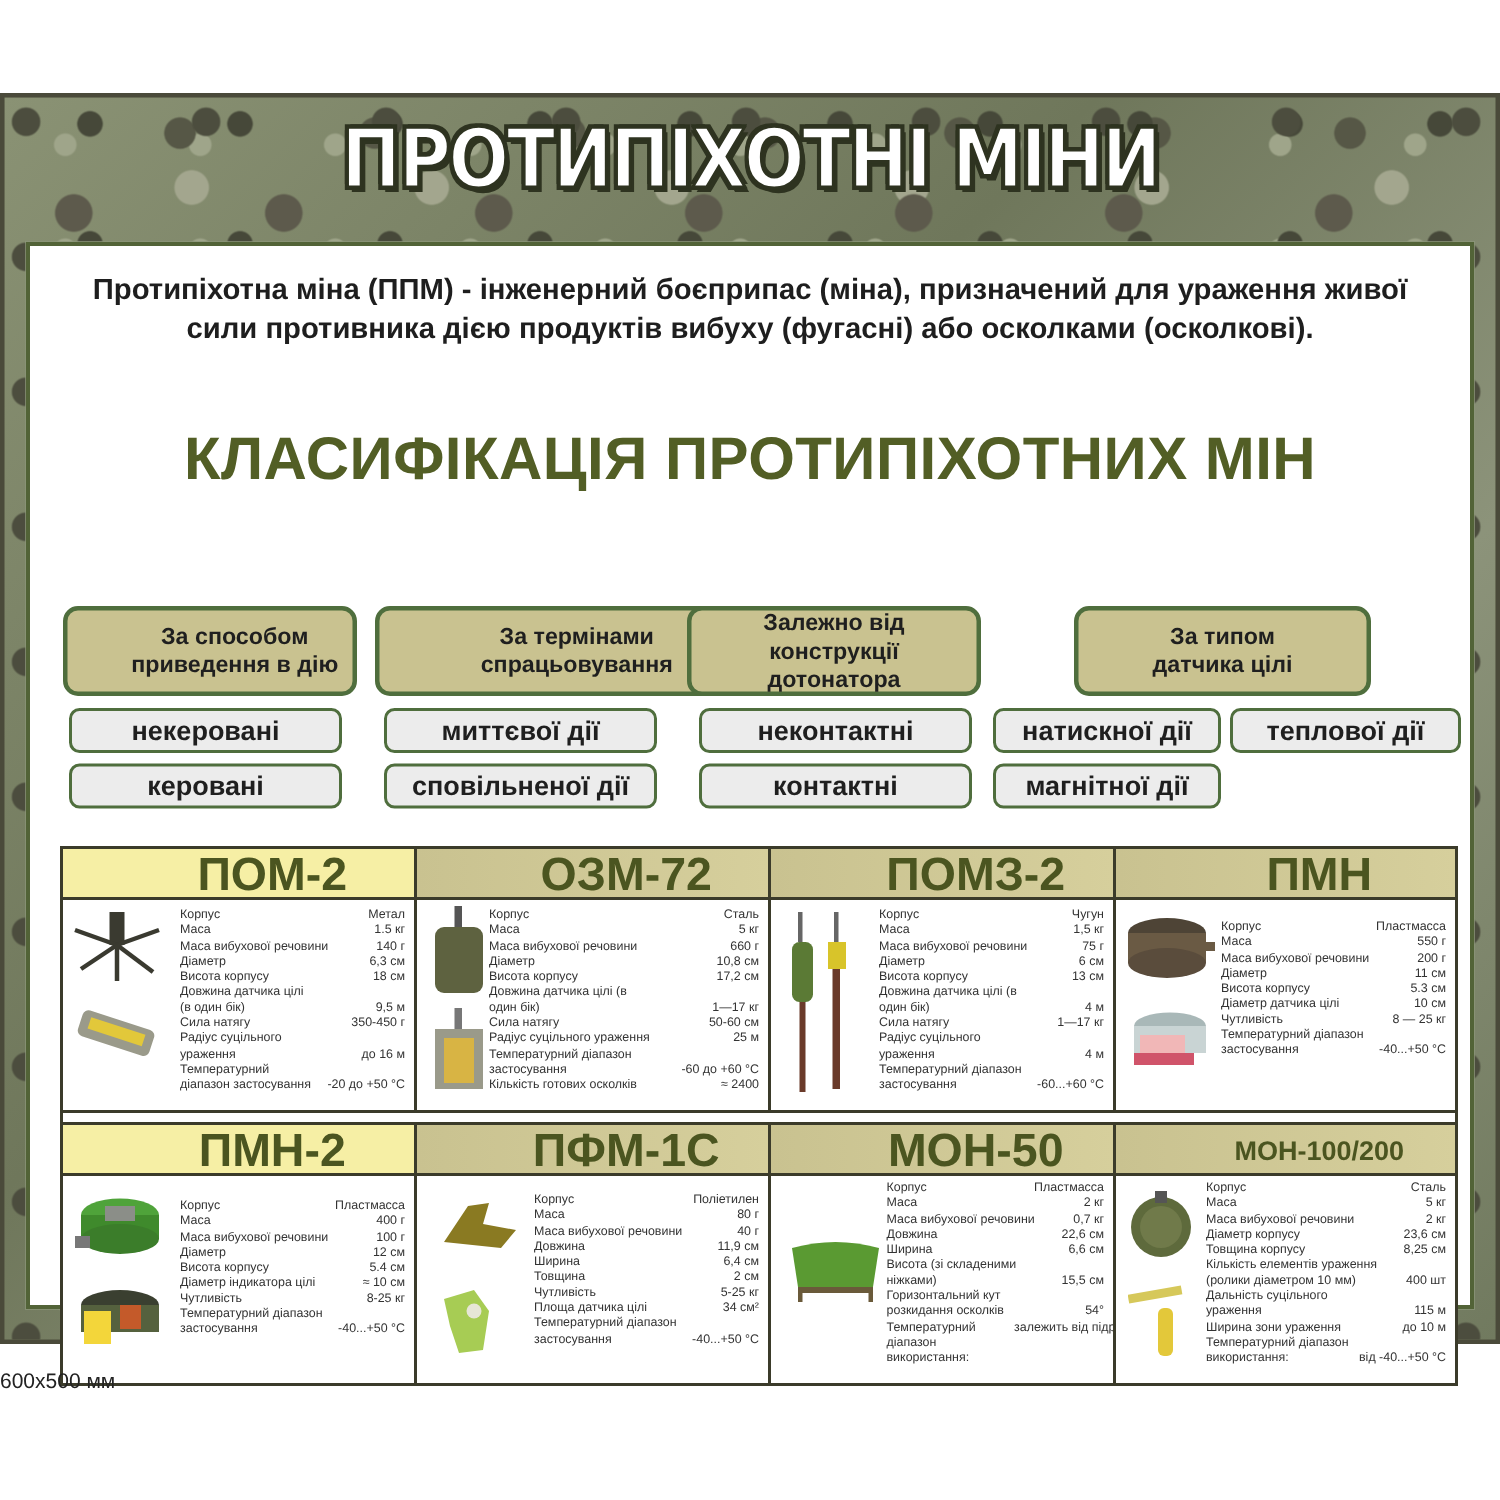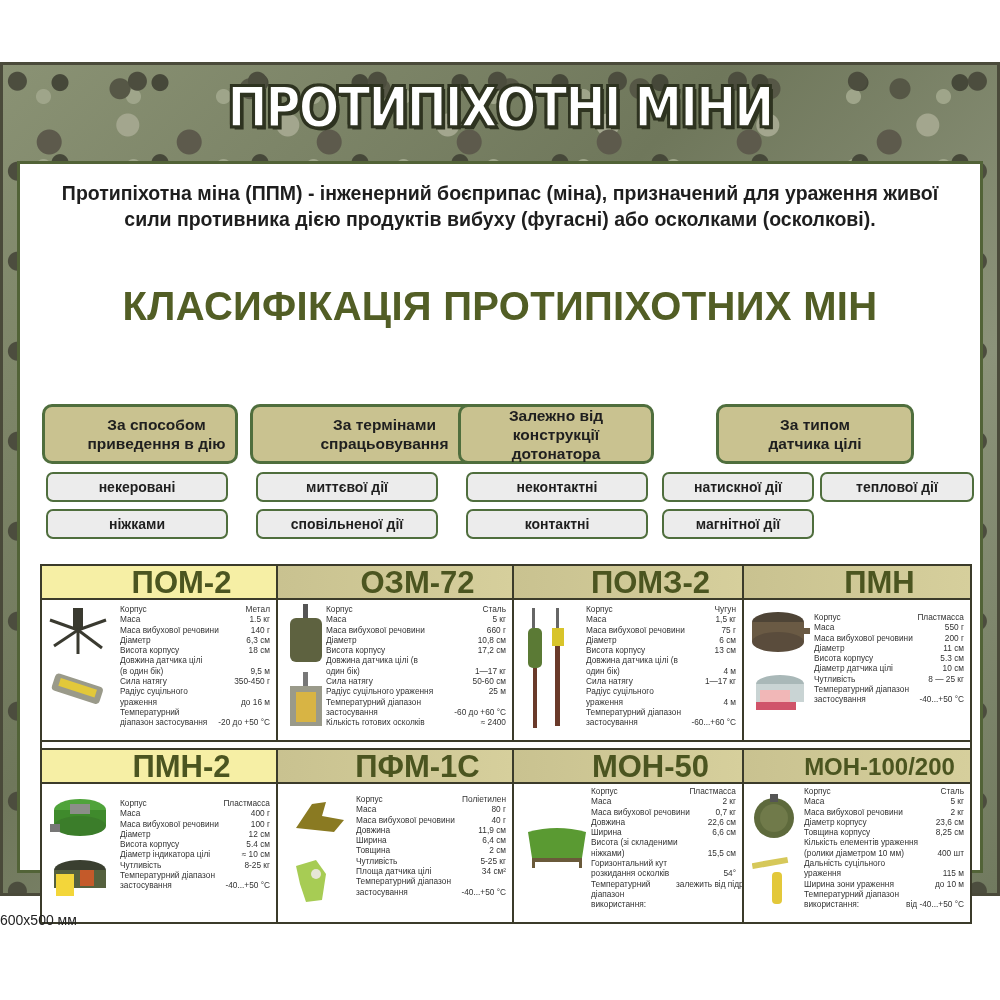--- a/index.html
+++ b/index.html
@@ -41,21 +41,21 @@
     font-size: 40px; font-weight: bold; color: #525e25; letter-spacing: 0.3px;
   }
   .cat {
     position: absolute; background: #c9c290; border: 3px solid #4f6e3d; border-radius: 10px;
     display: flex; align-items: center; justify-content: center; text-align: center;
     font-size: 15.5px; font-weight: bold; color: #1f1f1f; line-height: 19px; padding-left: 33px;
   }
   .opt {
     position: absolute; background: #ececec; border: 2px solid #4f6e3d; border-radius: 7px;
     display: flex; align-items: center; justify-content: center;
-    font-size: 14px; font-weight: bold; color: #1f1f1f; height: 30px;
+    font-size: 18px; font-weight: bold; color: #1f1f1f; height: 30px;
   }
   .grid {
     position: absolute; left: 20px; top: 400px; width: 932px; height: 360px;
     border: 2px solid #3b3b2a;
   }
   .card { position: absolute; border-right: 2px solid #3b3b2a; background: #fff; overflow: hidden; }
   .card.last { border-right: none; }
   .card-head {
     height: 34px; background: #f4ec9c; border-bottom: 2px solid #3b3b2a;
     text-align: center; font-size: 31px; font-weight: bold; color: #4b5520; line-height: 34px; padding-left: 45px;
@@ -85,21 +85,21 @@
   <div class="panel">
     <div class="intro">Протипіхотна міна (ППМ) - інженерний боєприпас (міна), призначений для ураження живої сили противника дією продуктів вибуху (фугасні) або осколками (осколкові).</div>
     <div class="class-title">КЛАСИФІКАЦІЯ ПРОТИПІХОТНИХ МІН</div>
 
     <div class="cat" style="left:22px;top:240px;width:196px;height:60px;">За способом приведення в дію</div>
     <div class="cat" style="left:230px;top:240px;width:236px;height:60px;">За термінами спрацьовування</div>
     <div class="cat" style="left:438px;top:240px;width:196px;height:60px;padding:0 36px;">Залежно від конструкції дотонатора</div>
     <div class="cat" style="left:696px;top:240px;width:198px;height:60px;padding:0 40px;">За типом датчика цілі</div>
 
     <div class="opt" style="left:26px;top:308px;width:182px;">некеровані</div>
-    <div class="opt" style="left:26px;top:345px;width:182px;">ніжками</div>
+    <div class="opt" style="left:26px;top:345px;width:182px;">керовані</div>
     <div class="opt" style="left:236px;top:308px;width:182px;">миттєвої дії</div>
     <div class="opt" style="left:236px;top:345px;width:182px;">сповільненої дії</div>
     <div class="opt" style="left:446px;top:308px;width:182px;">неконтактні</div>
     <div class="opt" style="left:446px;top:345px;width:182px;">контактні</div>
     <div class="opt" style="left:642px;top:308px;width:152px;">натискної дії</div>
     <div class="opt" style="left:800px;top:308px;width:154px;">теплової дії</div>
     <div class="opt" style="left:642px;top:345px;width:152px;">магнітної дії</div>
 
     <div class="grid">
 
@@ -464,21 +464,21 @@
               </div>
             <div class="spec-row wrap">
                 <span class="k" style="width:80px">Температурний діапазон використання:</span>
                 <span class="v" style="width:60px">залежить від підривного пристрою</span>
               </div>
           </div>
         </div>
       </div>
 
       <div class="card last" style="left:702px;top:182px;width:226px;height:174px;border-top:2px solid #3b3b2a;">
-        <div class="card-head" style="font-size:24px;">МОН-100/200</div>
+        <div class="card-head" style="font-size:18px;">МОН-100/200</div>
         <div class="card-body">
           <svg class="pic" style="left:6px;top:8px" width="50" height="50">
             <circle cx="24" cy="26" r="20" fill="#5e6a3c"></circle>
             <circle cx="24" cy="26" r="14" fill="#707a4a"></circle>
             <rect x="20" y="2" width="8" height="8" fill="#555"></rect>
           </svg>
           <svg class="pic" style="left:8px;top:68px" width="50" height="60">
             <rect x="0" y="8" width="36" height="6" fill="#d6c85a" transform="rotate(-10 18 11)"></rect>
             <rect x="20" y="20" width="10" height="32" rx="4" fill="#e3c83a"></rect>
           </svg>

